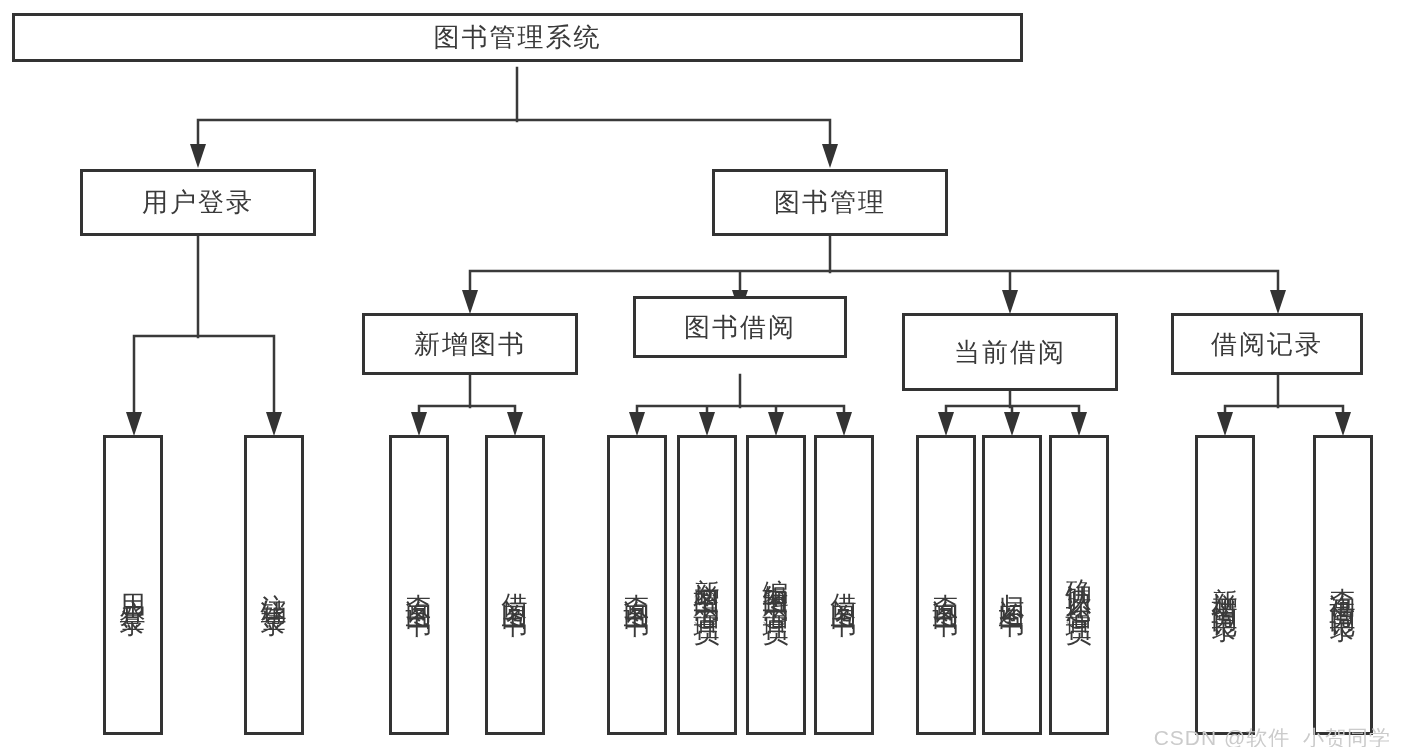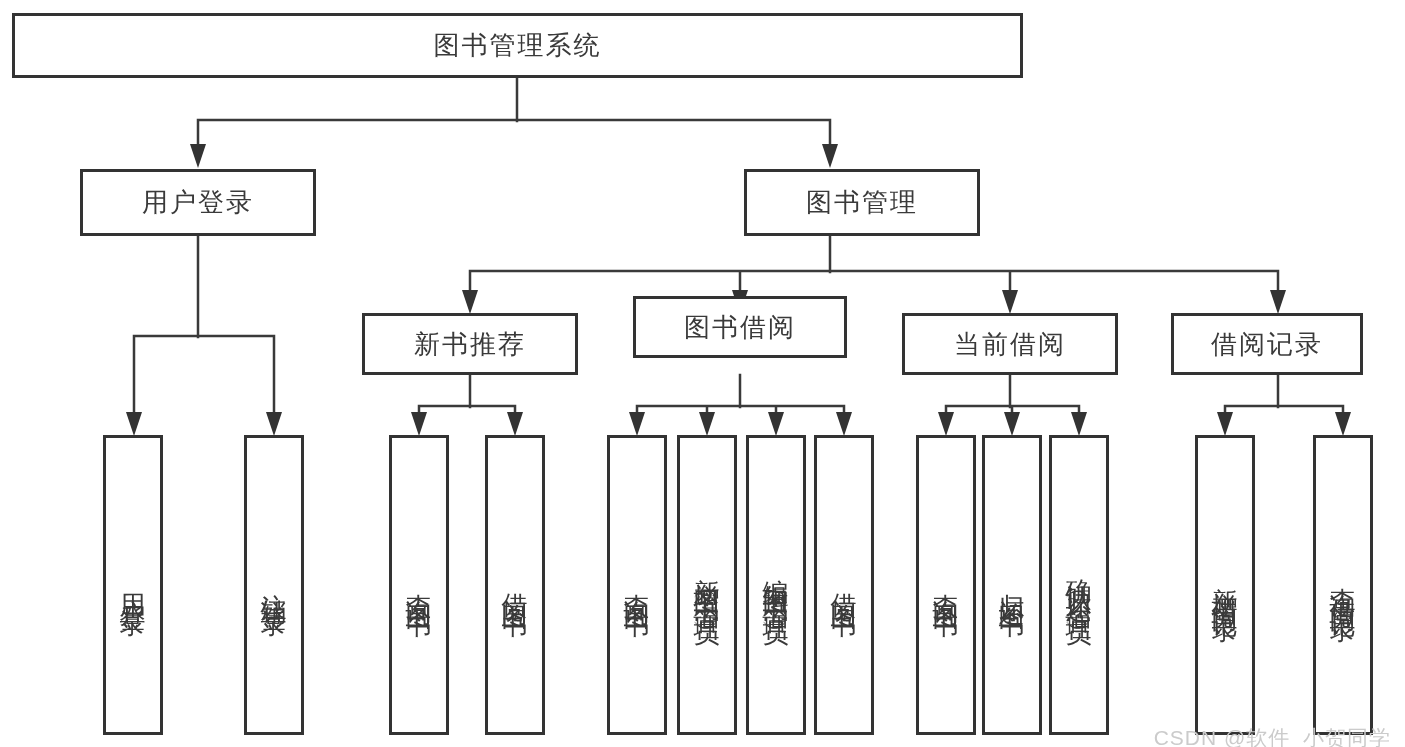--- a/index.html
+++ b/index.html
@@ -96,28 +96,28 @@
              M699 412 L715 412 L707 436 Z
              M768 412 L784 412 L776 436 Z
              M836 412 L852 412 L844 436 Z
              M938 412 L954 412 L946 436 Z
              M1004 412 L1020 412 L1012 436 Z
              M1071 412 L1087 412 L1079 436 Z
              M1217 412 L1233 412 L1225 436 Z
              M1335 412 L1351 412 L1343 436 Z" fill="#333333" stroke="none"></path>
   </svg>
 
-  <div class="hbox" style="left:12px;top:13px;width:1011px;height:65px">图书管理系统</div>
+  <div class="hbox" style="left:12px;top:13px;width:1011px;height:49px">图书管理系统</div>
 
   <div class="hbox" style="left:80px;top:169px;width:236px;height:67px">用户登录</div>
-  <div class="hbox" style="left:744px;top:169px;width:236px;height:67px">图书管理</div>
+  <div class="hbox" style="left:712px;top:169px;width:236px;height:67px">图书管理</div>
 
-  <div class="hbox" style="left:362px;top:313px;width:216px;height:62px">新书推荐</div>
+  <div class="hbox" style="left:362px;top:313px;width:216px;height:62px">新增图书</div>
   <div class="hbox" style="left:633px;top:296px;width:214px;height:62px">图书借阅</div>
-  <div class="hbox" style="left:902px;top:313px;width:216px;height:62px">当前借阅</div>
+  <div class="hbox" style="left:902px;top:313px;width:216px;height:78px">当前借阅</div>
   <div class="hbox" style="left:1171px;top:313px;width:192px;height:62px">借阅记录</div>
 
   <div class="vbox" style="left:103px">
     <span class="vtext">用户登录</span>
   </div>
   <div class="vbox" style="left:244px">
     <span class="vtext">注销登录</span>
   </div>
 
   <div class="vbox" style="left:389px">

